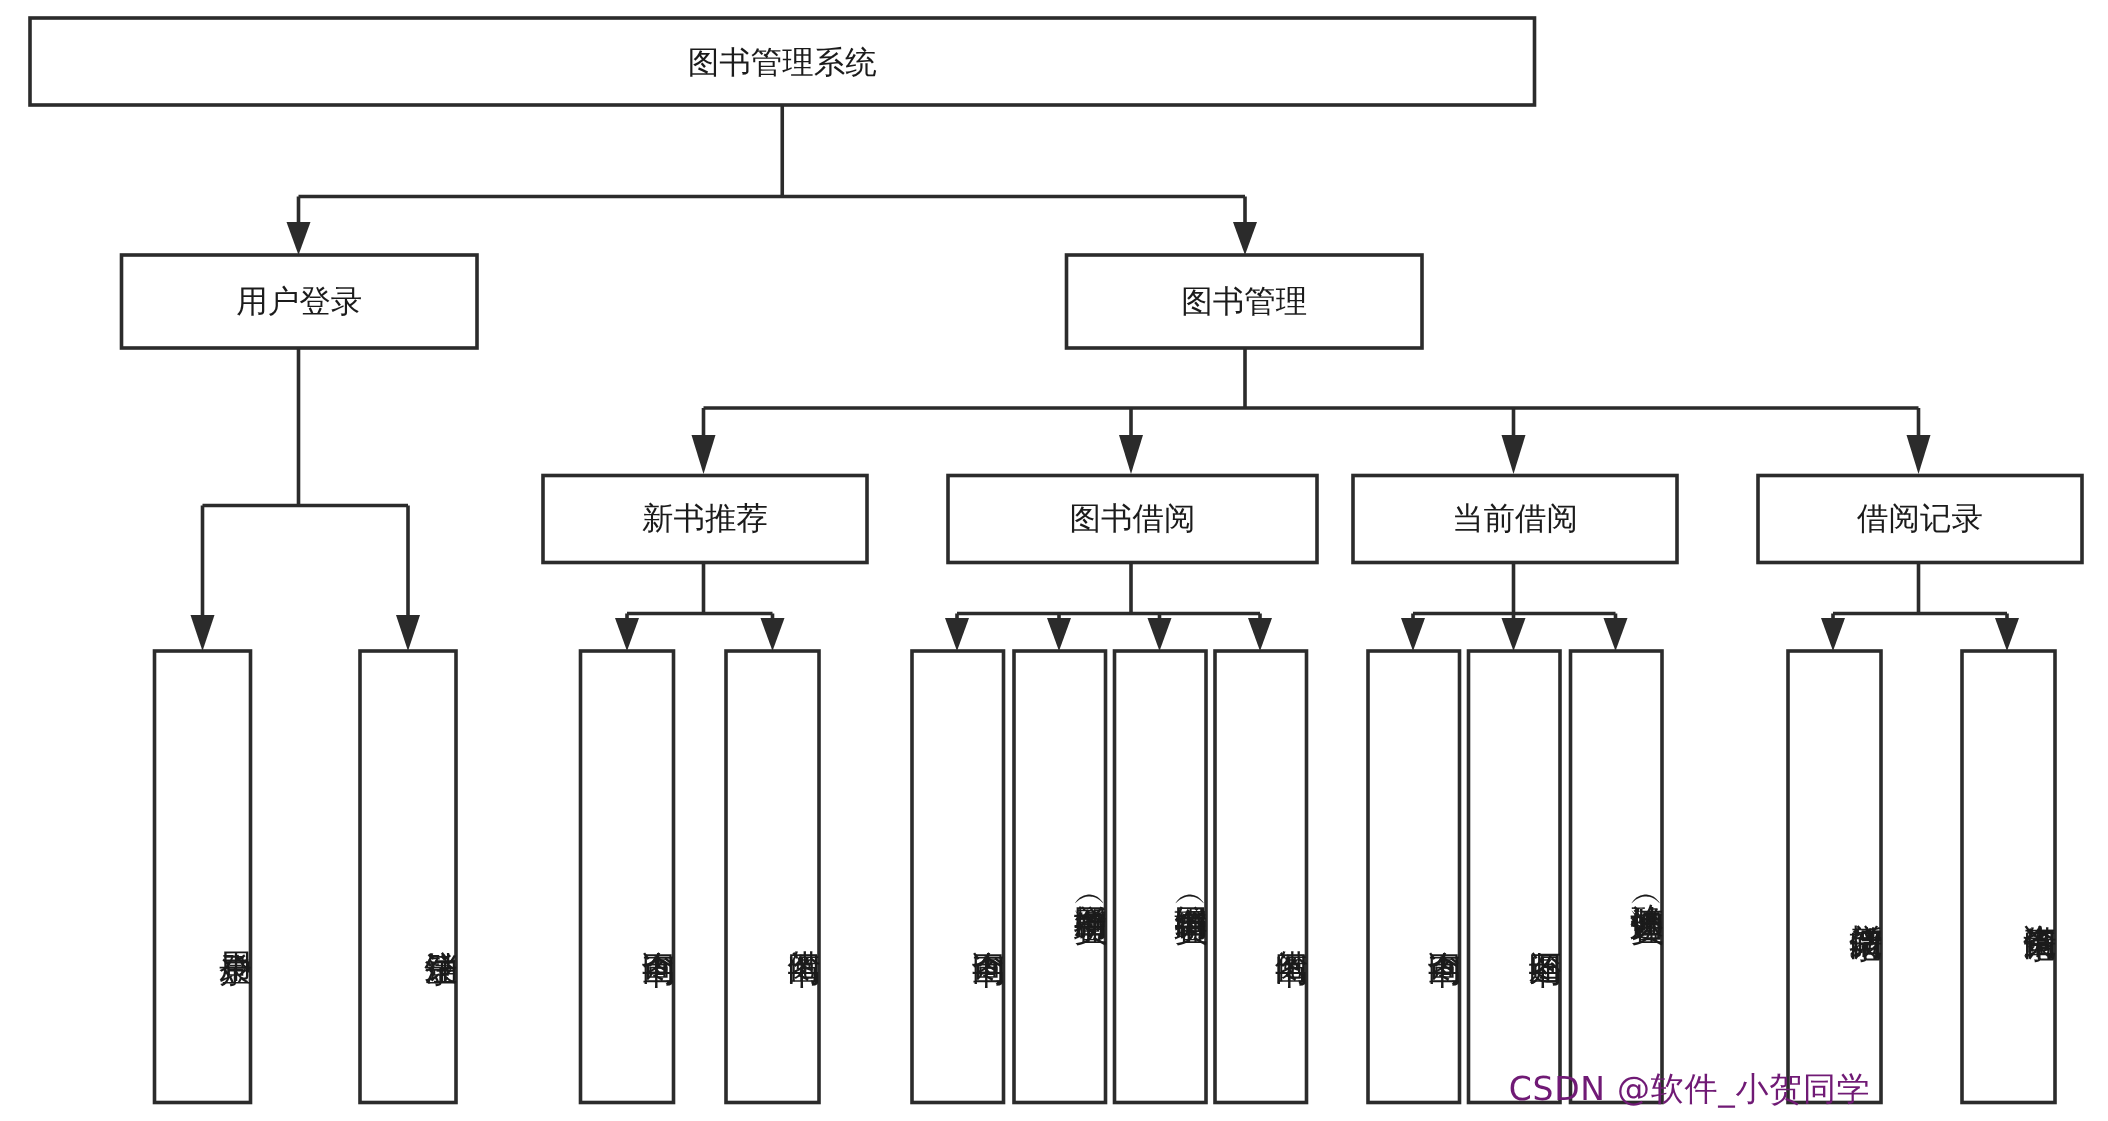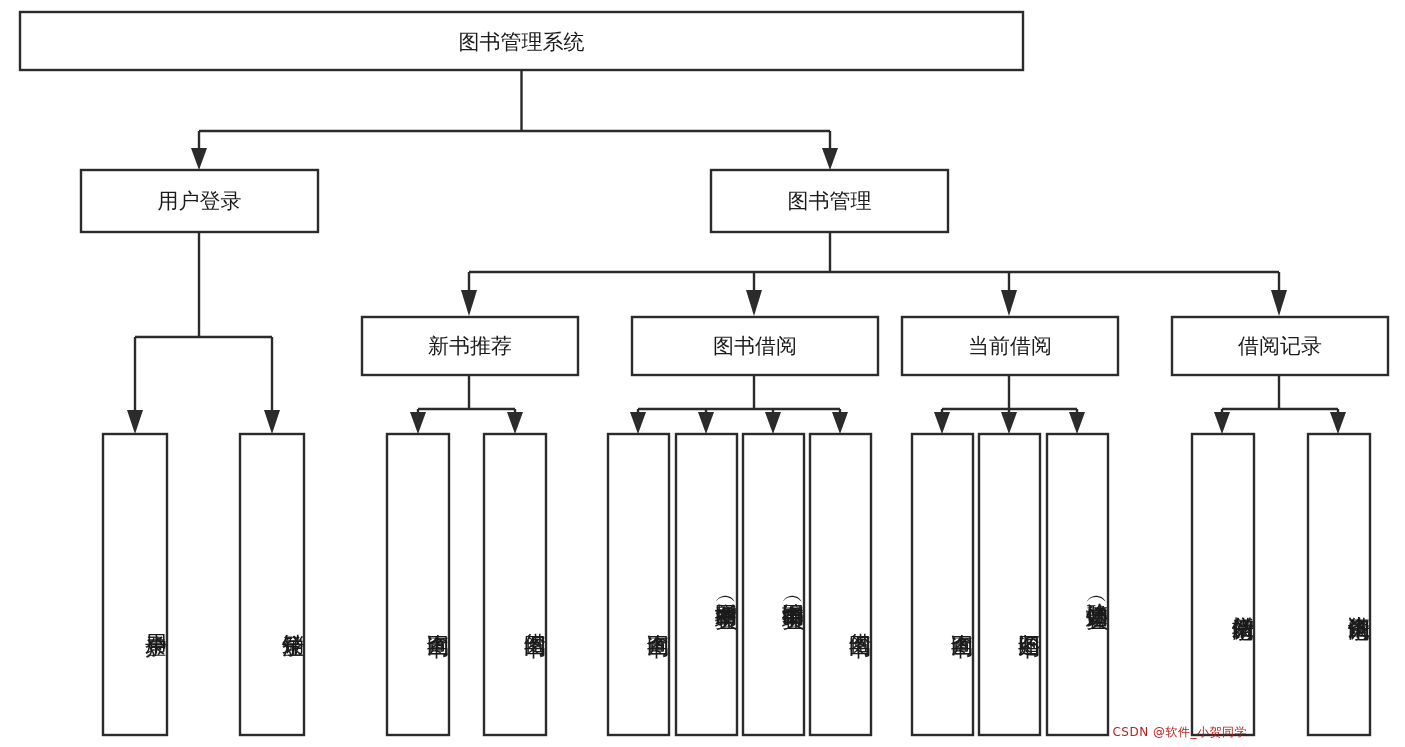--- a/index.html
+++ b/index.html
@@ -61,22 +61,22 @@
     align-items: flex-start;
     justify-content: center;
     white-space: nowrap;
     user-select: none;
   }
   .watermark {
     position: absolute;
     right: 8px;
     bottom: 6px;
     font-family: "DejaVu Sans", "Liberation Sans", sans-serif;
-    font-size: 12px;
-    color: #b91c1c;
+    font-size: 22px;
+    color: #701a75;
     letter-spacing: 0.5px;
     white-space: nowrap;
     text-align: center;
   }
 </style>
 </head>
 <body>
 
 <div id="diagram-root">
 

